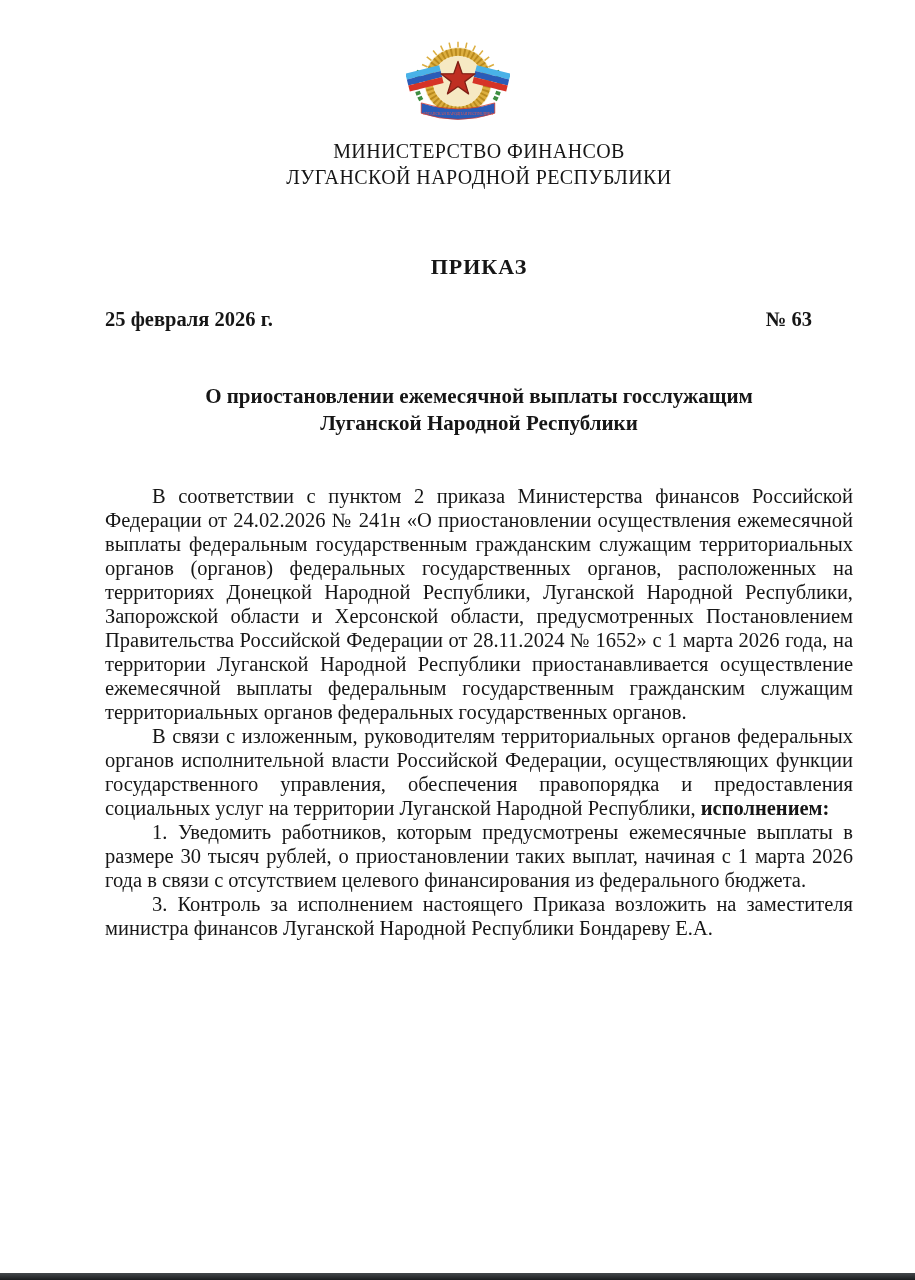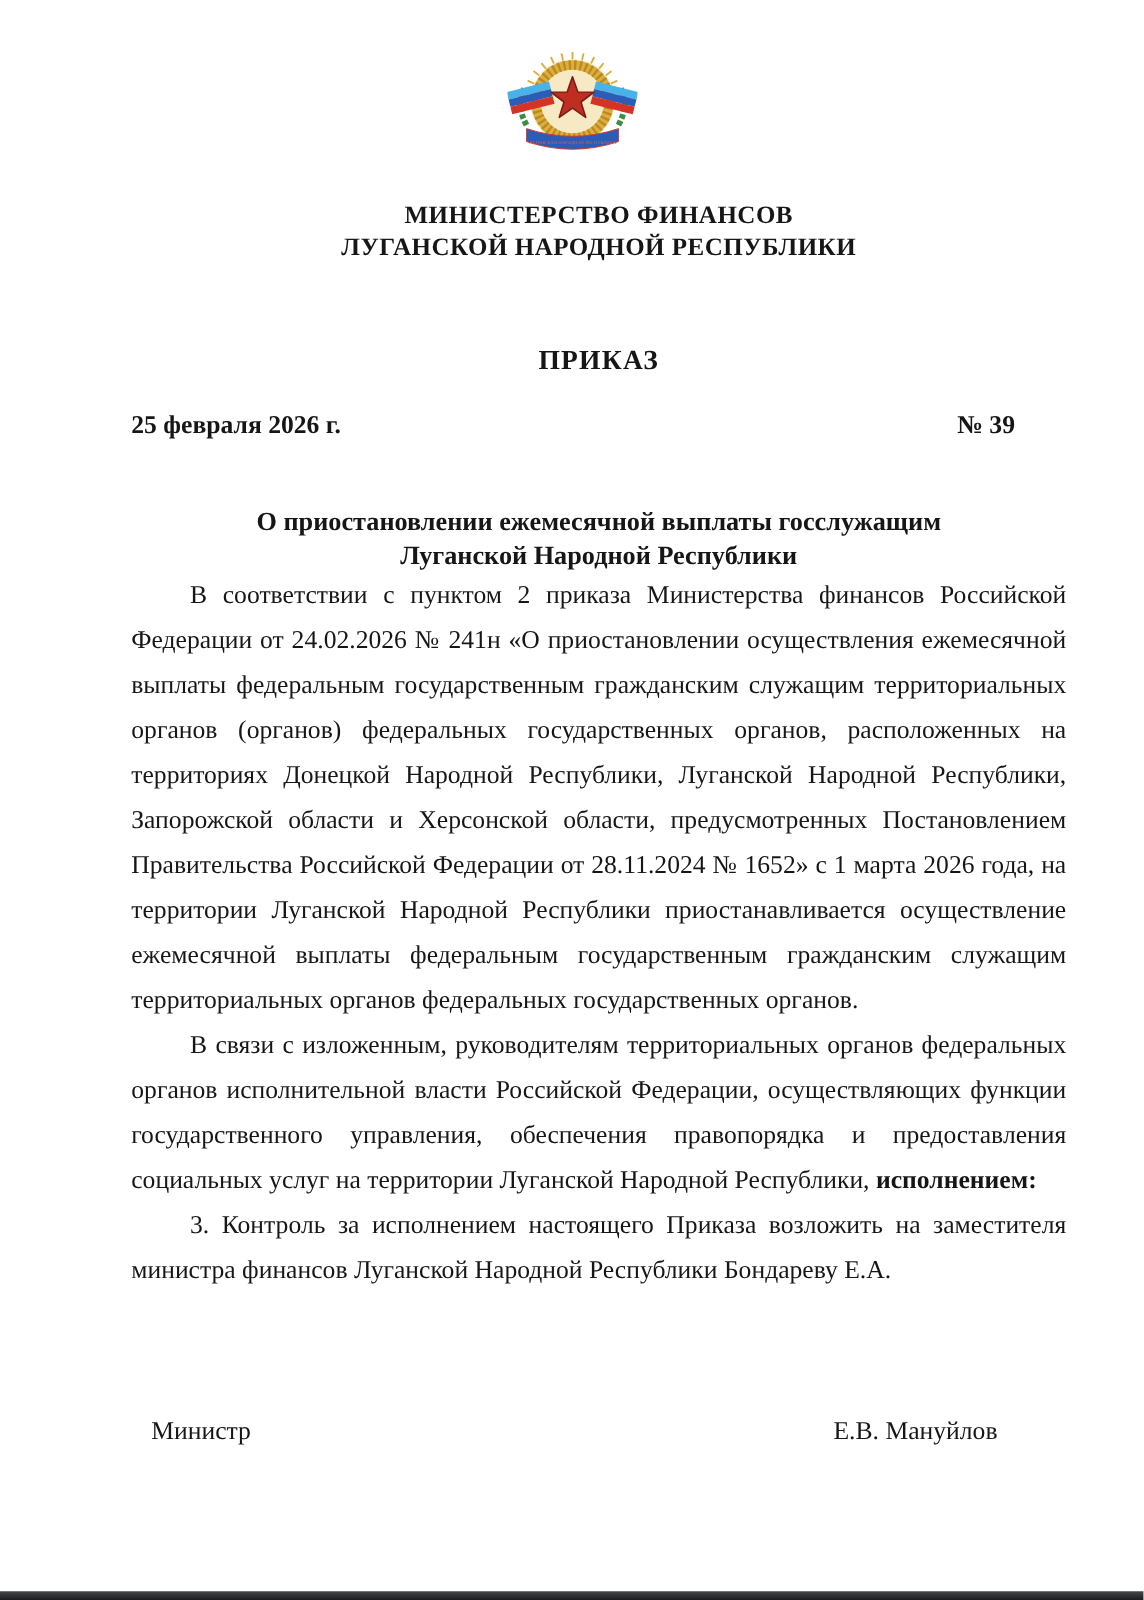--- a/index.html
+++ b/index.html
@@ -17,23 +17,23 @@
     overflow: hidden;
   }
   .doc-content {
     margin: 0 62px 0 105px; 
   }
   .emblem-wrap {
     padding-top: 36px;
     text-align: center;
   }
   .org-name {
-    margin-top: 20px;
+    margin-top: 0;
     text-align: center;
-    font-weight: bold;
+    font-weight: normal;
     font-size: 20px;
     line-height: 26px;
     letter-spacing: 0.4px;
   }
   .doc-type {
     margin-top: 64px;
     text-align: center;
     font-weight: bold;
     font-size: 22px;
     letter-spacing: 1px;
@@ -50,22 +50,23 @@
     margin-right: 41px;
   }
   .doc-title {
     margin-top: 52px;
     text-align: center;
     font-weight: bold;
     font-size: 21px;
     line-height: 27px;
   }
   .body-text {
+    margin-top: 47px;
     font-size: 20.5px;
-    line-height: 36px;
+    line-height: 24px;
     text-align: justify;
   }
   .body-text p {
     margin: 0;
     text-indent: 47px;
   }
   .signature-row {
     margin-top: 100px;
     display: flex;
     justify-content: space-between;
@@ -134,36 +135,33 @@
 
     <div class="org-name">
       <div>МИНИСТЕРСТВО ФИНАНСОВ</div>
       <div>ЛУГАНСКОЙ НАРОДНОЙ РЕСПУБЛИКИ</div>
     </div>
 
     <div class="doc-type">ПРИКАЗ</div>
 
     <div class="date-row">
       <span>25 февраля 2026 г.</span>
-      <span class="doc-number">№ 39</span>
+      <span class="doc-number">№ 63</span>
     </div>
 
     <div class="doc-title">
       <div>О приостановлении ежемесячной выплаты госслужащим</div>
       <div>Луганской Народной Республики</div>
     </div>
 
     <div class="body-text">
       <p>В соответствии с пунктом 2 приказа Министерства финансов Российской Федерации от 24.02.2026 № 241н «О приостановлении осуществления ежемесячной выплаты федеральным государственным гражданским служащим территориальных органов (органов) федеральных государственных органов, расположенных на территориях Донецкой Народной Республики, Луганской Народной Республики, Запорожской области и Херсонской области, предусмотренных Постановлением Правительства Российской Федерации от 28.11.2024 № 1652» с 1 марта 2026 года, на территории Луганской Народной Республики приостанавливается осуществление ежемесячной выплаты федеральным государственным гражданским служащим территориальных органов федеральных государственных органов.</p>
       <p><span>В связи с изложенным, руководителям территориальных органов федеральных органов исполнительной власти Российской Федерации, осуществляющих функции государственного управления, обеспечения правопорядка и предоставления социальных услуг на территории Луганской Народной Республики, </span><b>исполнением:</b></p>
+      <p>1. Уведомить работников, которым предусмотрены ежемесячные выплаты в размере 30 тысяч рублей, о приостановлении таких выплат, начиная с 1 марта 2026 года в связи с отсутствием целевого финансирования из федерального бюджета.</p>
       <p>3. Контроль за исполнением настоящего Приказа возложить на заместителя министра финансов Луганской Народной Республики Бондареву Е.А.</p>
     </div>
 
-    <div class="signature-row">
-      <span>Министр</span>
-      <span>Е.В. Мануйлов</span>
-    </div>
 
   </div>
 
   <div class="bottom-bar"></div>
 
 </div>
 
 </body></html>

